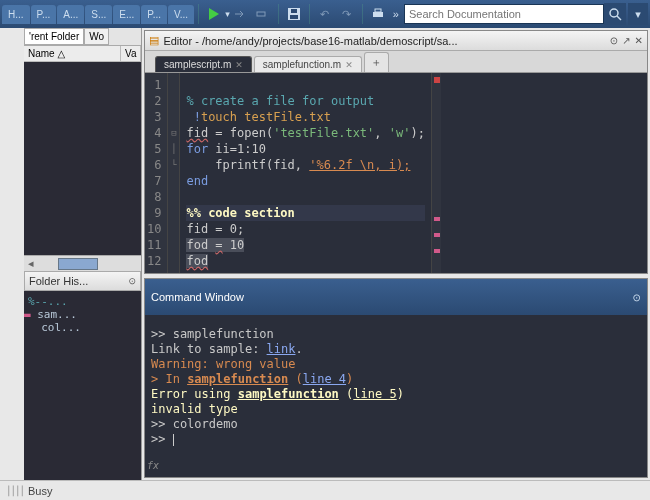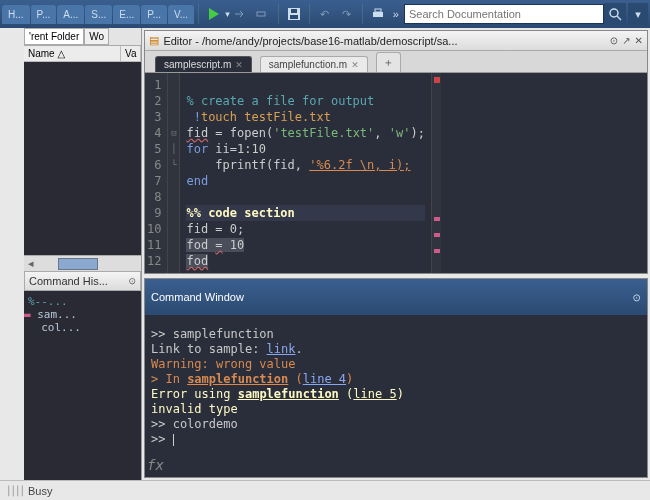--- a/index.html
+++ b/index.html
@@ -25,21 +25,21 @@
 .hscroll { height: 16px; background: #ddd; border-top: 1px solid #aaa; display: flex; align-items: center; }
 .hscroll .thumb { width: 40px; height: 12px; background: #8aa8d0; margin-left: 20px; border: 1px solid #678; }
 .cmd-hist { flex: 1; display: flex; flex-direction: column; }
 .hist-body { flex: 1; background: #2a2a35; color: #b8c8d8; font-family: monospace; font-size: 11px; padding: 4px; }
 .hist-body .c1 { color: #5aa8b0; }
 .right-col { flex: 1; display: flex; flex-direction: column; background: #e8e8e8; }
 .editor-pane { display: flex; flex-direction: column; border: 1px solid #888; margin: 2px; background: #fff; }
 .editor-head { height: 20px; background: linear-gradient(#f4f4f4,#dcdcdc); display: flex; align-items: center; padding: 0 4px; font-size: 11px; color: #222; border-bottom: 1px solid #aaa; }
 .editor-head .icon { margin-right: 4px; color: #c70; }
 .editor-head .actions { margin-left: auto; display: flex; gap: 4px; color: #555; font-size: 10px; }
-.file-tabs { display: flex; background: #d8d8d8; border-bottom: 1px solid #999; padding-left: 10px; gap: 8px; align-items: end; height: 22px; }
+.file-tabs { display: flex; background: #d8d8d8; border-bottom: 1px solid #999; padding-left: 10px; gap: 2px; align-items: end; height: 22px; }
 .file-tab { background: #eaeaea; border: 1px solid #aaa; border-bottom: none; padding: 2px 8px; font-size: 10px; display: flex; align-items: center; gap: 4px; color: #444; border-radius: 3px 3px 0 0; }
 .file-tab.active { background: #2a2e3a; color: #ddd; border-color: #555; }
 .file-tab .x { font-size: 9px; color: #888; cursor: pointer; }
 .add-tab { padding: 2px 6px; color: #555; cursor: pointer; border: 1px solid #aaa; border-bottom: none; background: #e4e4e4; border-radius: 3px 3px 0 0; }
 .code-area { display: flex; background: #2a2e3a; font-family: Consolas, monospace; font-size: 12px; height: 200px; position: relative; }
 .gutter { background: #30343f; color: #888; text-align: right; padding: 4px 6px 4px 2px; border-right: 1px solid #444; user-select: none; line-height: 16px; }
 .fold-col { width: 12px; background: #30343f; border-right: 1px solid #444; color: #777; font-size: 9px; line-height: 16px; text-align: center; padding-top: 4px; }
 .code { padding: 4px 6px; color: #ccc; line-height: 16px; white-space: pre; }
 .code .comment { color: #5aa8b0; }
 .code .shell { color: #d8a050; }
@@ -52,21 +52,21 @@
 .margin-strip { width: 10px; background: #30343f; border-left: 1px solid #444; position: relative; }
 .margin-strip .mark { width: 6px; height: 4px; background: #d15a8a; position: absolute; right: 1px; }
 .cmd-window { flex: 1; display: flex; flex-direction: column; border: 1px solid #888; margin: 2px; }
 .cmd-head { height: 36px; background: linear-gradient(#3a5f8f,#2b4a72); color: #fff; display: flex; align-items: center; padding: 0 6px; font-size: 11px; }
 .cmd-head .actions { margin-left: auto; color: #cde; font-size: 10px; }
 .cmd-body { flex: 1; background: #2a2e3a; color: #c8c8c8; font-family: Consolas, monospace; font-size: 12px; padding: 12px 6px; line-height: 15px; position: relative; }
 .cmd-body .link { color: #8aa8f0; text-decoration: underline; }
 .cmd-body .warn { color: #d88a50; }
 .cmd-body .errln { color: #fef9c3; }
 .cmd-body .fn { text-decoration: underline; font-weight: bold; }
-.cmd-body .fx { position: absolute; left: 2px; bottom: 4px; color: #888; font-style: italic; font-size: 14px; }
+.cmd-body .fx { position: absolute; left: 2px; bottom: 4px; color: #888; font-style: italic; font-size: 10px; }
 .cmd-body .cursor { display: inline-block; width: 1px; height: 12px; background: #ccc; vertical-align: middle; }
 .status { height: 20px; background: #e8e8e8; border-top: 1px solid #bbb; display: flex; align-items: center; padding: 0 6px; font-size: 11px; color: #444; gap: 4px; }
 .status .bars { letter-spacing: -1px; color: #999; }
 svg { display: block; }
 </style>
 </head>
 <body>
 
 <div class="top-toolbar">
   <div class="top-tabs">
@@ -136,21 +136,21 @@
       <div style="flex:1">Name △</div>
       <div style="width:20px">Va</div>
     </div>
     <div class="dark-list" style="height:170px"></div>
     <div class="hscroll">
         <span style="margin:0 4px;color:#666">◂</span>
         <div class="thumb"></div>
       </div>
 
     <div class="panel-head">
-      <span>Command His...</span>
+      <span>Folder His...</span>
       <span class="arrow">⊙</span>
     </div>
     <div class="cmd-hist">
       <div class="hist-body">
         <div class="c1">%--...</div>
         <div><span style="color:#d15a8a;margin-left:-4px">▬</span> <span>sam...</span></div>
         <div>&nbsp;&nbsp;<span>col...</span></div>
       </div>
     </div>
   </div>

